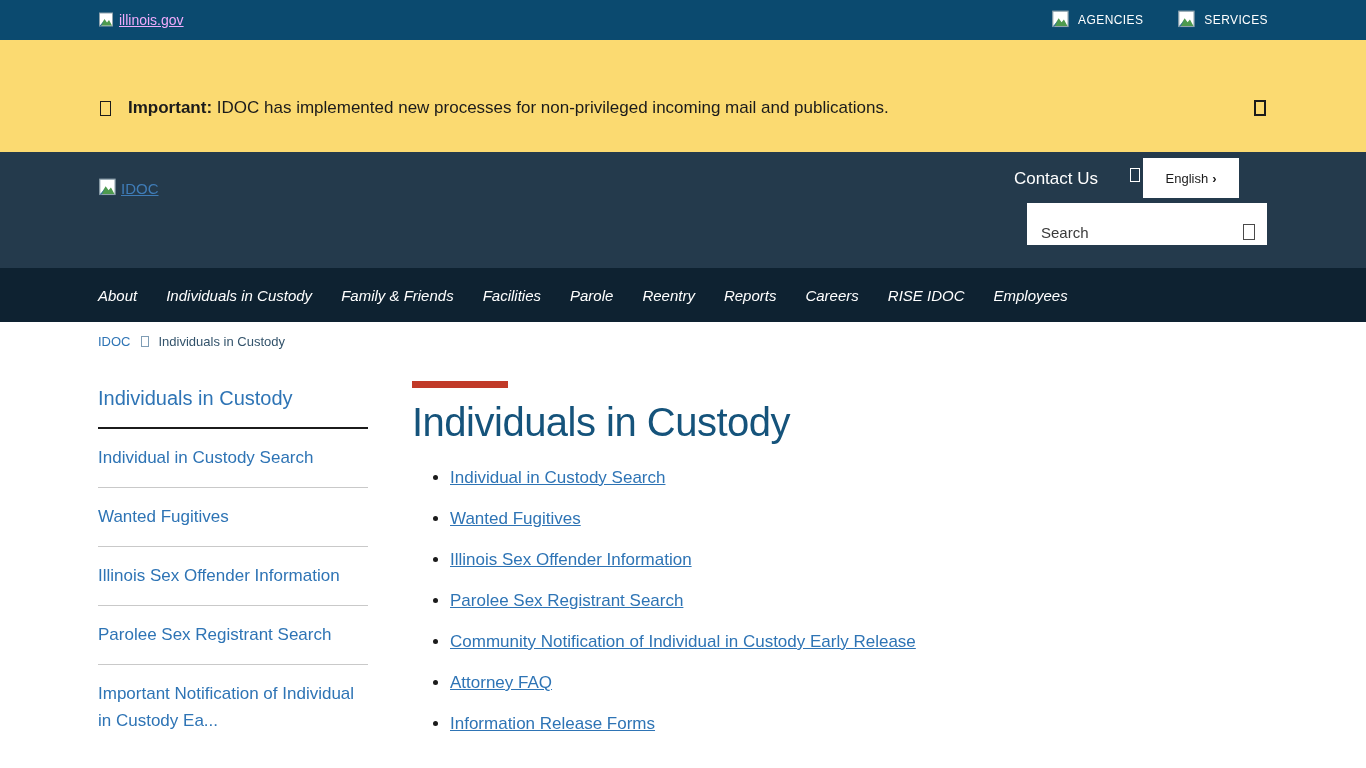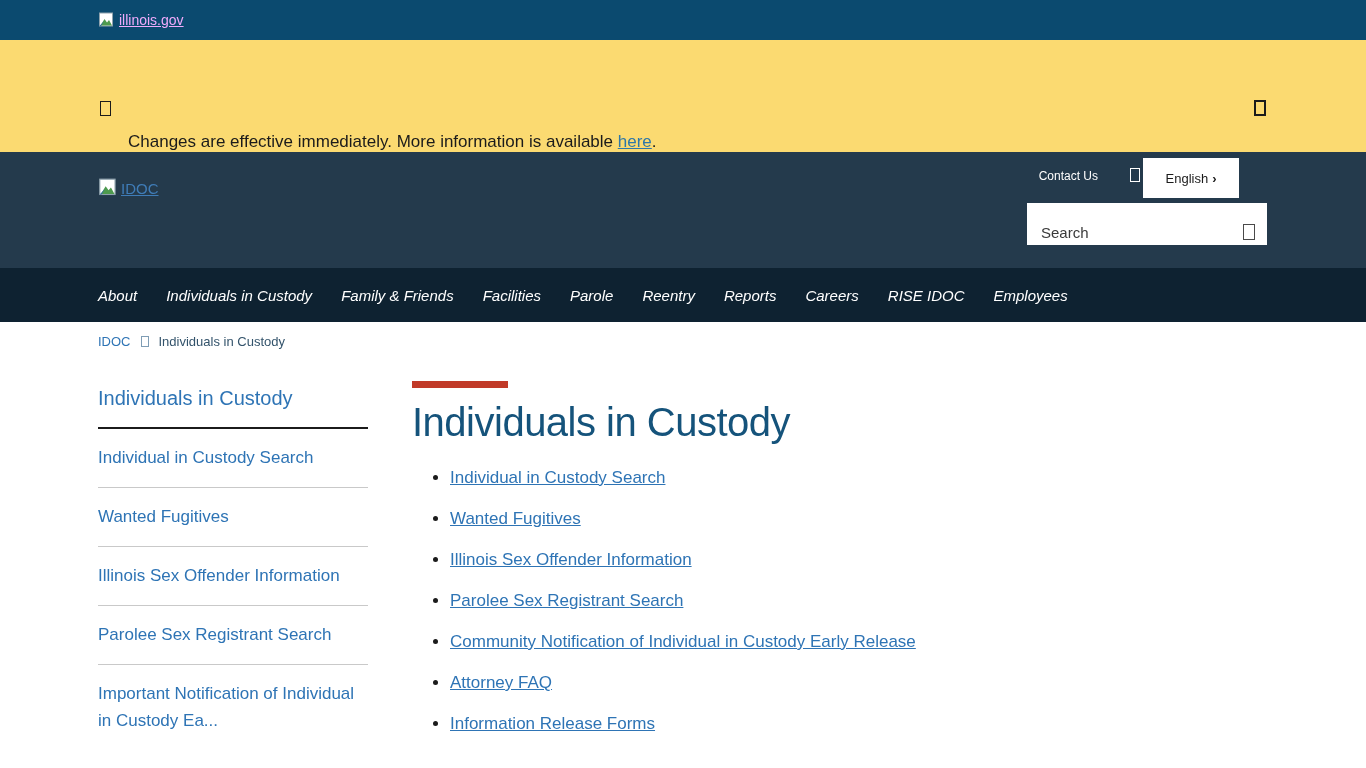--- a/index.html
+++ b/index.html
@@ -31,21 +31,21 @@
   .alert-line2 { margin-top: 34px; }
   .alert-bold { font-weight: bold; }
   .alert-link { color: #2e77a8; text-decoration: underline; }
   .alert-close { position: absolute; right: 100px; top: 60px; background: none; border: none; cursor: pointer; color: #1b1b1b; }
   .alert-close .tofu { width: 12px; height: 16px; border-width: 2px; }
 
   
   .site-header { position: relative; height: 116px; background: #243a4c; }
   .site-logo { position: absolute; left: 98px; top: 176px; top: 26px; display: flex; align-items: center; gap: 3px; text-decoration: none; }
   .site-logo span { color: #3f7cb7; font-size: 15px; text-decoration: underline; }
-  .contact-us { position: absolute; right: 268px; top: 17px; color: #ffffff; font-size: 12px; text-decoration: none; }
+  .contact-us { position: absolute; right: 268px; top: 17px; color: #ffffff; font-size: 17px; text-decoration: none; }
   .globe-glyph { position: absolute; right: 226px; top: 16px; color: #ffffff; }
   .lang-box {
     position: absolute; right: 127px; top: 6px; width: 96px; height: 40px;
     background: #ffffff; border: none; display: flex; align-items: center;
     justify-content: center; gap: 4px; cursor: pointer;
   }
   .lang-box span { font-size: 13px; color: #1b1b1b; }
   .lang-chevron { font-size: 17px; font-weight: bold; color: #1b1b1b; line-height: 13px; }
   .search-box {
     position: absolute; right: 99px; top: 51px; width: 240px; height: 42px;
@@ -99,25 +99,48 @@
   <a class="gov-brand" href="#">
     <span class="broken-img">
       <svg width="17" height="17" viewBox="0 0 17 17">
           <rect x="1.5" y="1" width="13" height="13" fill="#ffffff" stroke="#8fa2ad"></rect>
           <path d="M2.5 13.5 L6.5 7 L9 10.5 L11 8 L14 13.5 Z" fill="#4e9a4e"></path>
           <path d="M1.5 14 L6 9 L3 14 Z" fill="#2f6f9f"></path>
         </svg>
     </span>
     <span>illinois.gov</span>
   </a>
+  <div class="topbar-links">
+    <a class="topbar-link" href="#">
+      <span class="broken-img">
+        <svg width="20" height="20" viewBox="0 0 17 17">
+            <rect x="1.5" y="1" width="13" height="13" fill="#ffffff" stroke="#8fa2ad"></rect>
+            <path d="M2.5 13.5 L6.5 7 L9 10.5 L11 8 L14 13.5 Z" fill="#4e9a4e"></path>
+            <path d="M1.5 14 L6 9 L3 14 Z" fill="#2f6f9f"></path>
+          </svg>
+      </span>
+      <span>AGENCIES</span>
+    </a>
+    <a class="topbar-link" href="#">
+      <span class="broken-img">
+        <svg width="20" height="20" viewBox="0 0 17 17">
+            <rect x="1.5" y="1" width="13" height="13" fill="#ffffff" stroke="#8fa2ad"></rect>
+            <path d="M2.5 13.5 L6.5 7 L9 10.5 L11 8 L14 13.5 Z" fill="#4e9a4e"></path>
+            <path d="M1.5 14 L6 9 L3 14 Z" fill="#2f6f9f"></path>
+          </svg>
+      </span>
+      <span>SERVICES</span>
+    </a>
+  </div>
 </div>
 
 <div class="alert">
   <span class="tofu alert-icon"></span>
   <div class="alert-text">
+    <div><span class="alert-bold">Important:</span><span> IDOC has implemented new processes for non-privileged incoming mail and publications.</span></div>
     <div class="alert-line2"><span>Changes are effective immediately. More information is available </span><a class="alert-link" href="#">here</a><span>.</span></div>
   </div>
   <button class="alert-close"><span class="tofu"></span></button>
 </div>
 
 <div class="site-header">
   <a class="site-logo" href="#">
     <span class="broken-img">
       <svg width="20" height="20" viewBox="0 0 17 17">
           <rect x="1.5" y="1" width="13" height="13" fill="#ffffff" stroke="#8fa2ad"></rect>

